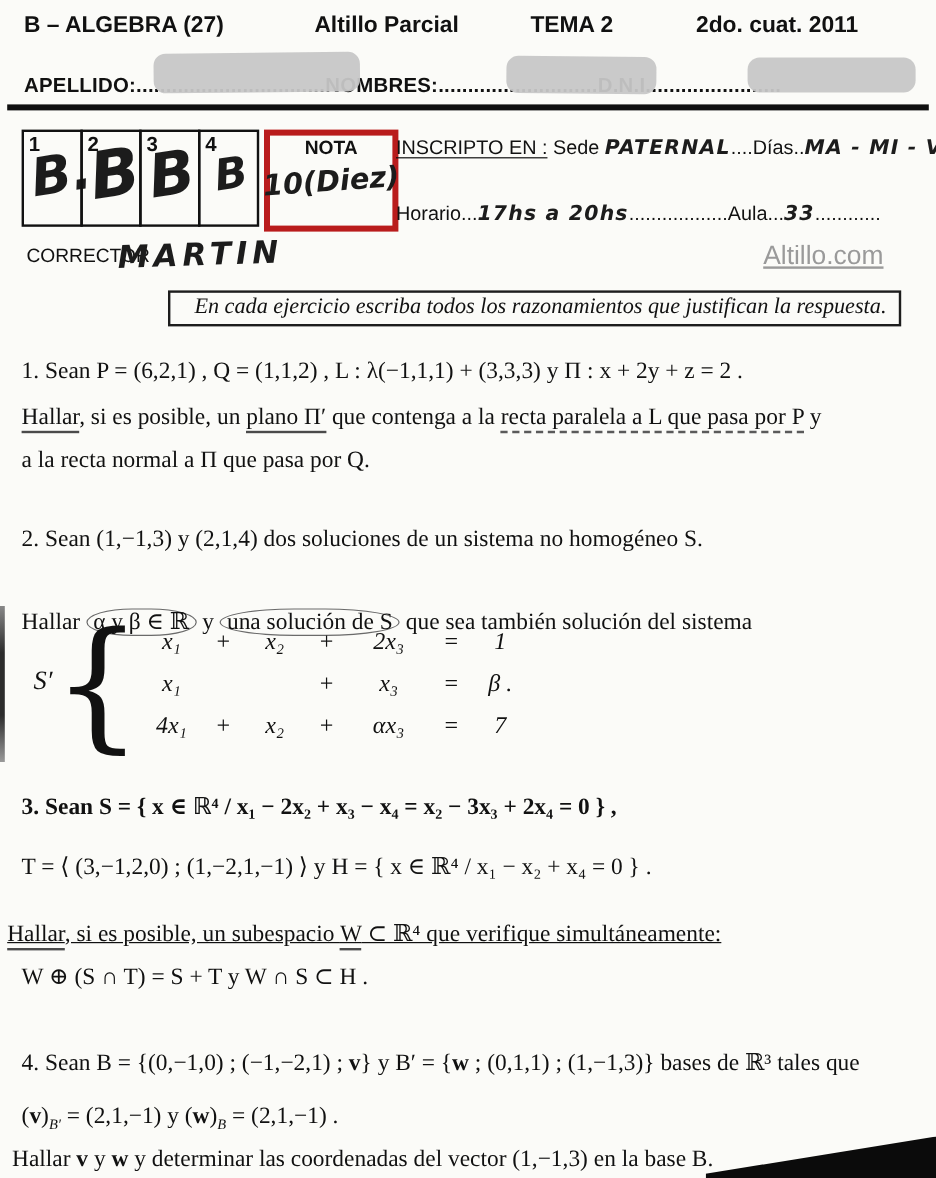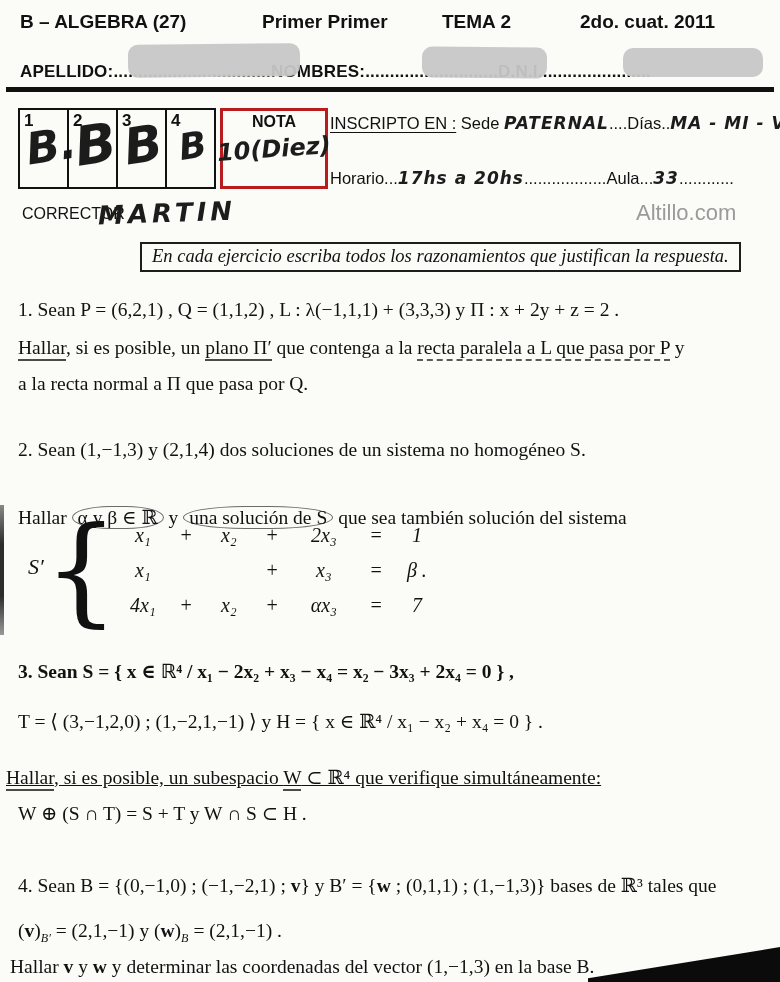--- a/index.html
+++ b/index.html
@@ -26,32 +26,32 @@
     width:47px;height:77px;border:2px solid #111;margin-left:-2px;
     position:relative;background:transparent;
   }
   .gcell:first-child{margin-left:0;}
   .gnum{position:absolute;left:4px;top:1px;font-size:17px;font-weight:bold;}
   .gmark{
     position:absolute;left:6px;top:14px;font-size:44px;line-height:1;
     transform:rotate(-9deg);font-weight:700;
   }
   .nota{
-    width:102px;height:75px;border:3px solid #b91c1c;margin-left:4px;
+    width:102px;height:75px;border:5px solid #b91c1c;margin-left:4px;
     display:flex;flex-direction:column;align-items:center;
   }
   .nota-label{font-size:16px;font-weight:bold;margin-top:2px;}
   .nota-value{font-size:24px;transform:rotate(-4deg);margin-top:4px;white-space:nowrap;}
   
   .enr{font-size:16.5px;white-space:nowrap;}
   .underl{text-decoration:underline;text-underline-offset:3px;}
   .hand-sm{font-size:17px;letter-spacing:1px;}
   
   .ibox{
-    border:2px solid #1d1d1d;padding:2px 10px 3px 10px;
+    border:2px solid #1d1d1d;padding:2px 10px 3px 20px;
     font-style:italic;font-size:18.5px;text-align:center;white-space:nowrap;
   }
   
   .seg-u{border-bottom:2px solid #4a4a4a;padding-bottom:1px;}
   .seg-d{border-bottom:2px dashed #5a5a5a;padding-bottom:1px;}
   .seg-c{border:1.5px solid #6a6a6a;border-radius:48%/58%;padding:0 5px;}
   .seg-b{font-weight:bold;}
   .seg-sb{font-size:0.62em;vertical-align:-0.4em;font-style:italic;}
   
   .sys{display:flex;align-items:flex-start;}
@@ -68,21 +68,21 @@
   .edge-strip{left:0;top:505px;width:4px;height:130px;
               background:linear-gradient(#888,#2c2c2c 30%,#2c2c2c 70%,#999);}
   .watermark{color:#9a9a9a;font-size:22px;}
 </style>
 </head>
 <body>
 
 <div>
 
   <div class="abs hdr sans" style="left:20px;top:11px;">B – ALGEBRA (27)</div>
-  <div class="abs hdr sans" style="left:262px;top:11px;">Primer Primer</div>
+  <div class="abs hdr sans" style="left:262px;top:11px;">Altillo Parcial</div>
   <div class="abs hdr sans" style="left:442px;top:11px;">TEMA 2</div>
   <div class="abs hdr sans" style="left:580px;top:11px;">2do. cuat. 2011</div>
 
   <div class="abs fillline sans" style="left:20px;top:62px;">
     <span>APELLIDO:</span><span>................................</span><span>NOMBRES</span><span>:...........................</span><span>D.N.I</span><span>.......................</span>
   </div>
 
   <div class="abs blob" style="left:128px;top:44px;width:172px;height:33px;transform:rotate(-.6deg);"></div>
   <div class="abs blob" style="left:422px;top:47px;width:125px;height:31px;transform:rotate(.5deg);"></div>
   <div class="abs blob" style="left:623px;top:48px;width:140px;height:29px;"></div>
@@ -115,21 +115,21 @@
   <div class="abs enr sans" style="left:330px;top:113px;">
     <span class="underl">INSCRIPTO EN :</span><span> Sede</span>
     <span class="hand hand-sm">PATERNAL</span><span>....Días..</span><span class="hand hand-sm">MA - MI - VE</span>
   </div>
   <div class="abs enr sans" style="left:330px;top:168px;">
     <span>Horario...</span><span class="hand hand-sm">17hs a 20hs</span><span>..................</span><span>Aula...</span><span class="hand hand-sm">33</span><span>............</span>
   </div>
 
   <div class="abs sans" style="left:22px;top:205px;font-size:16px;">CORRECTOR</div>
   <div class="abs hand" style="left:98px;top:198px;font-size:26px;letter-spacing:4px;transform:rotate(-2deg);">MARTIN</div>
-  <div class="abs watermark sans" style="left:636px;top:200px;">Altillo.com</div>
+  <div class="abs watermark sans" style="left:636px;top:200px;text-decoration:underline;">Altillo.com</div>
 
   <div class="abs ibox" style="left:140px;top:242px;">En cada ejercicio escriba todos los razonamientos que justifican la respuesta.</div>
 
   <div class="abs ex" style="left:18px;top:299px;">1.  Sean  P = (6,2,1) ,  Q = (1,1,2) ,  L : λ(−1,1,1) + (3,3,3)  y  Π : x + 2y + z = 2 .</div>
   <div class="abs ex" style="left:18px;top:337px;"><span class="seg-u">Hallar</span><span>, si es posible, un </span><span class="seg-u">plano Π′</span><span> que contenga a la </span><span class="seg-d">recta paralela a L que pasa por P</span><span> y</span></div>
   <div class="abs ex" style="left:18px;top:373px;">a la recta normal a Π que pasa por Q.</div>
 
   <div class="abs ex" style="left:18px;top:439px;">2. Sean (1,−1,3) y (2,1,4) dos soluciones de un sistema no homogéneo S.</div>
   <div class="abs ex" style="left:18px;top:506px;"><span>Hallar </span><span class="seg-c">α y β ∈ ℝ</span><span> y </span><span class="seg-c">una solución de S</span><span> que sea también solución del sistema</span></div>
 

